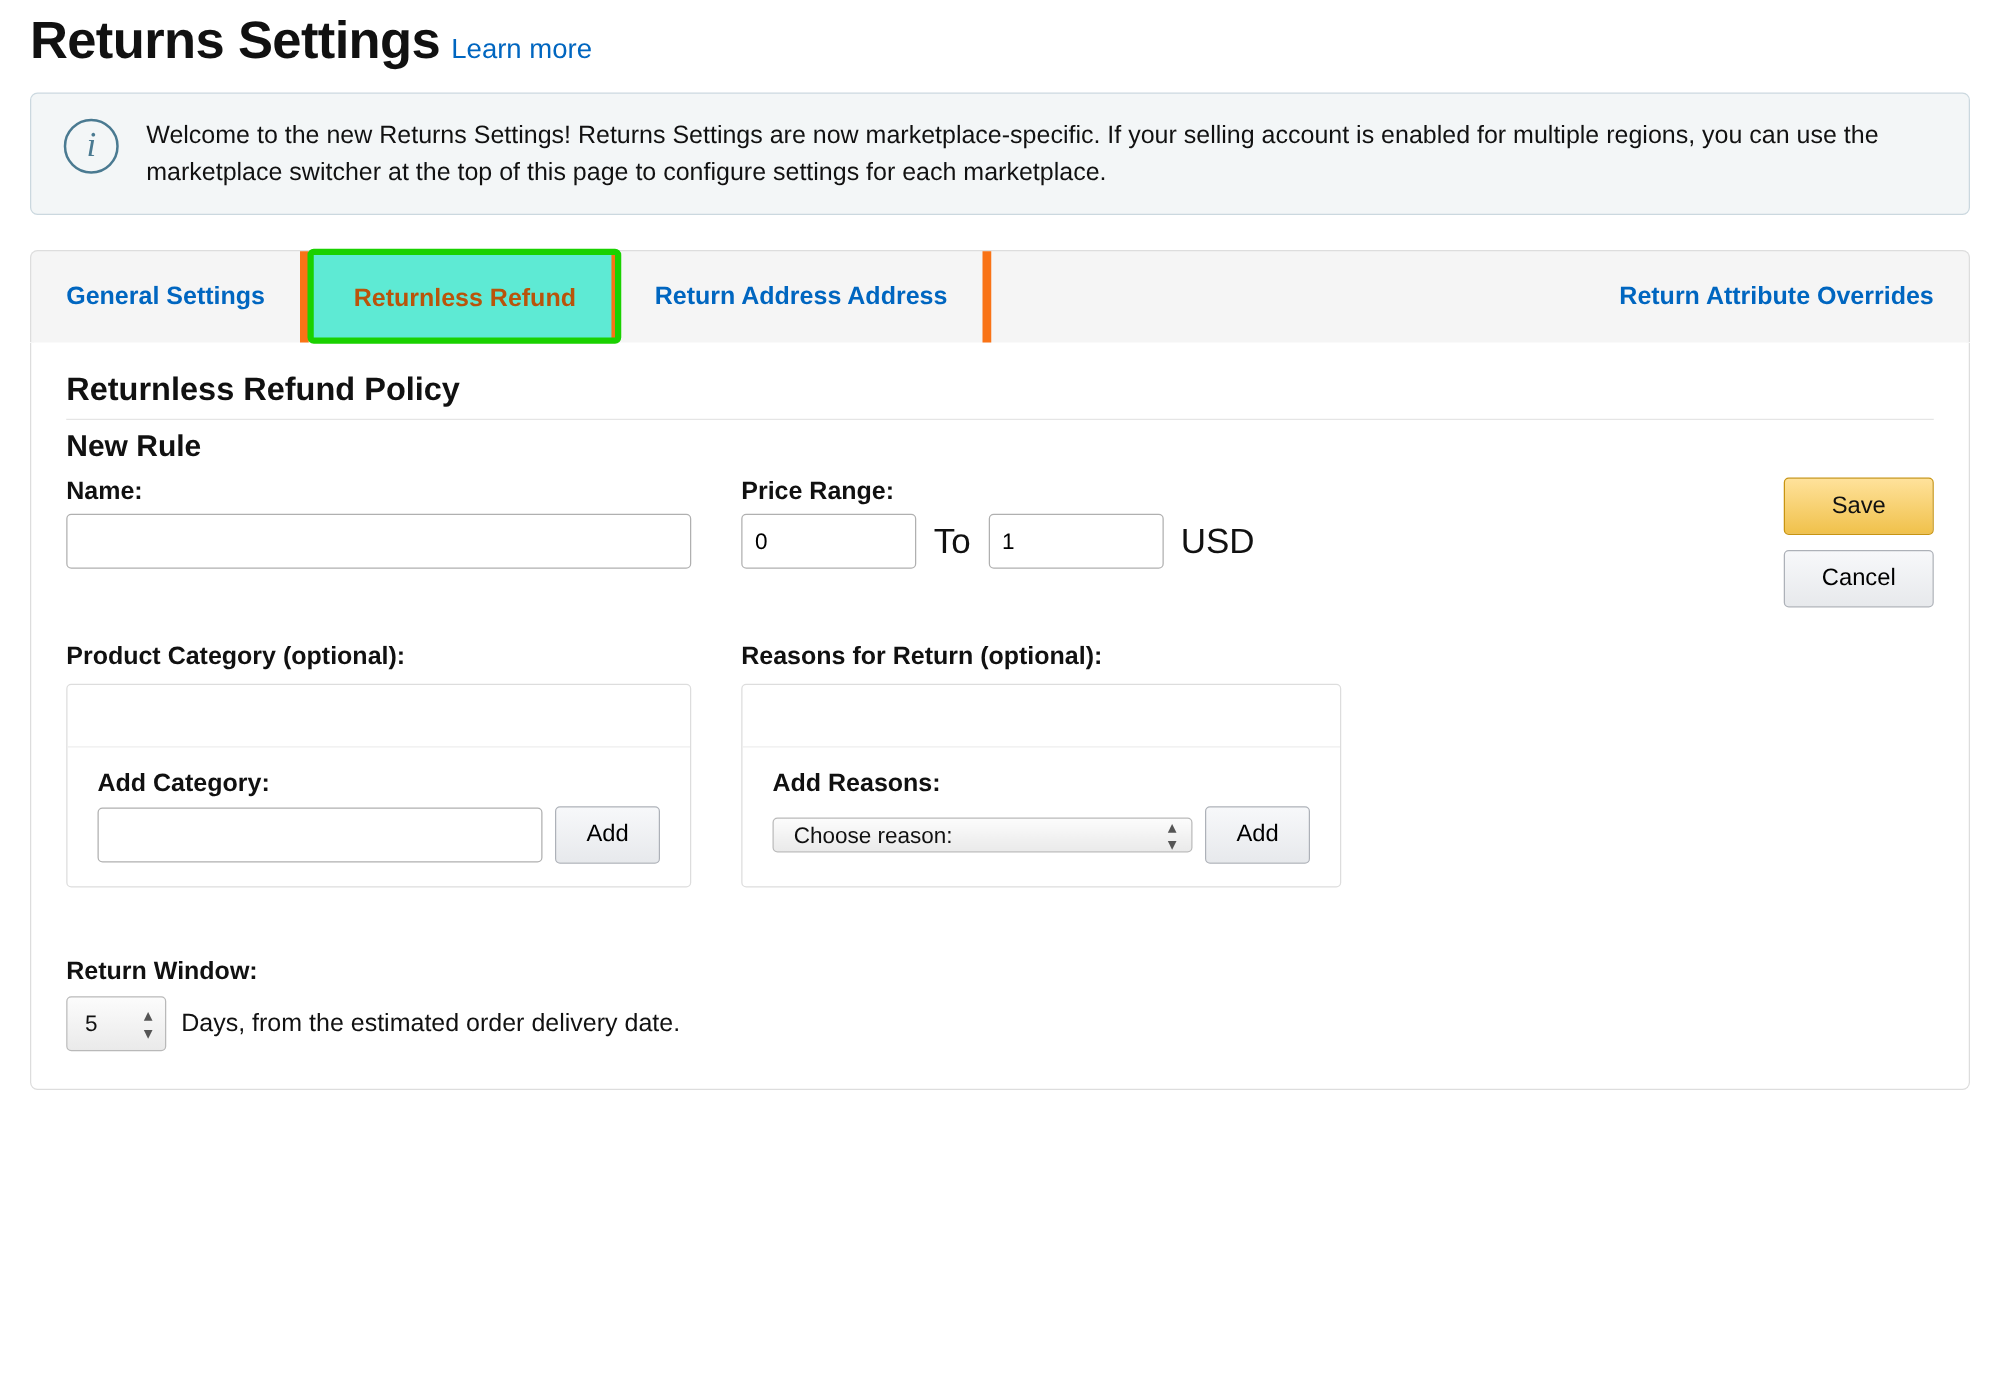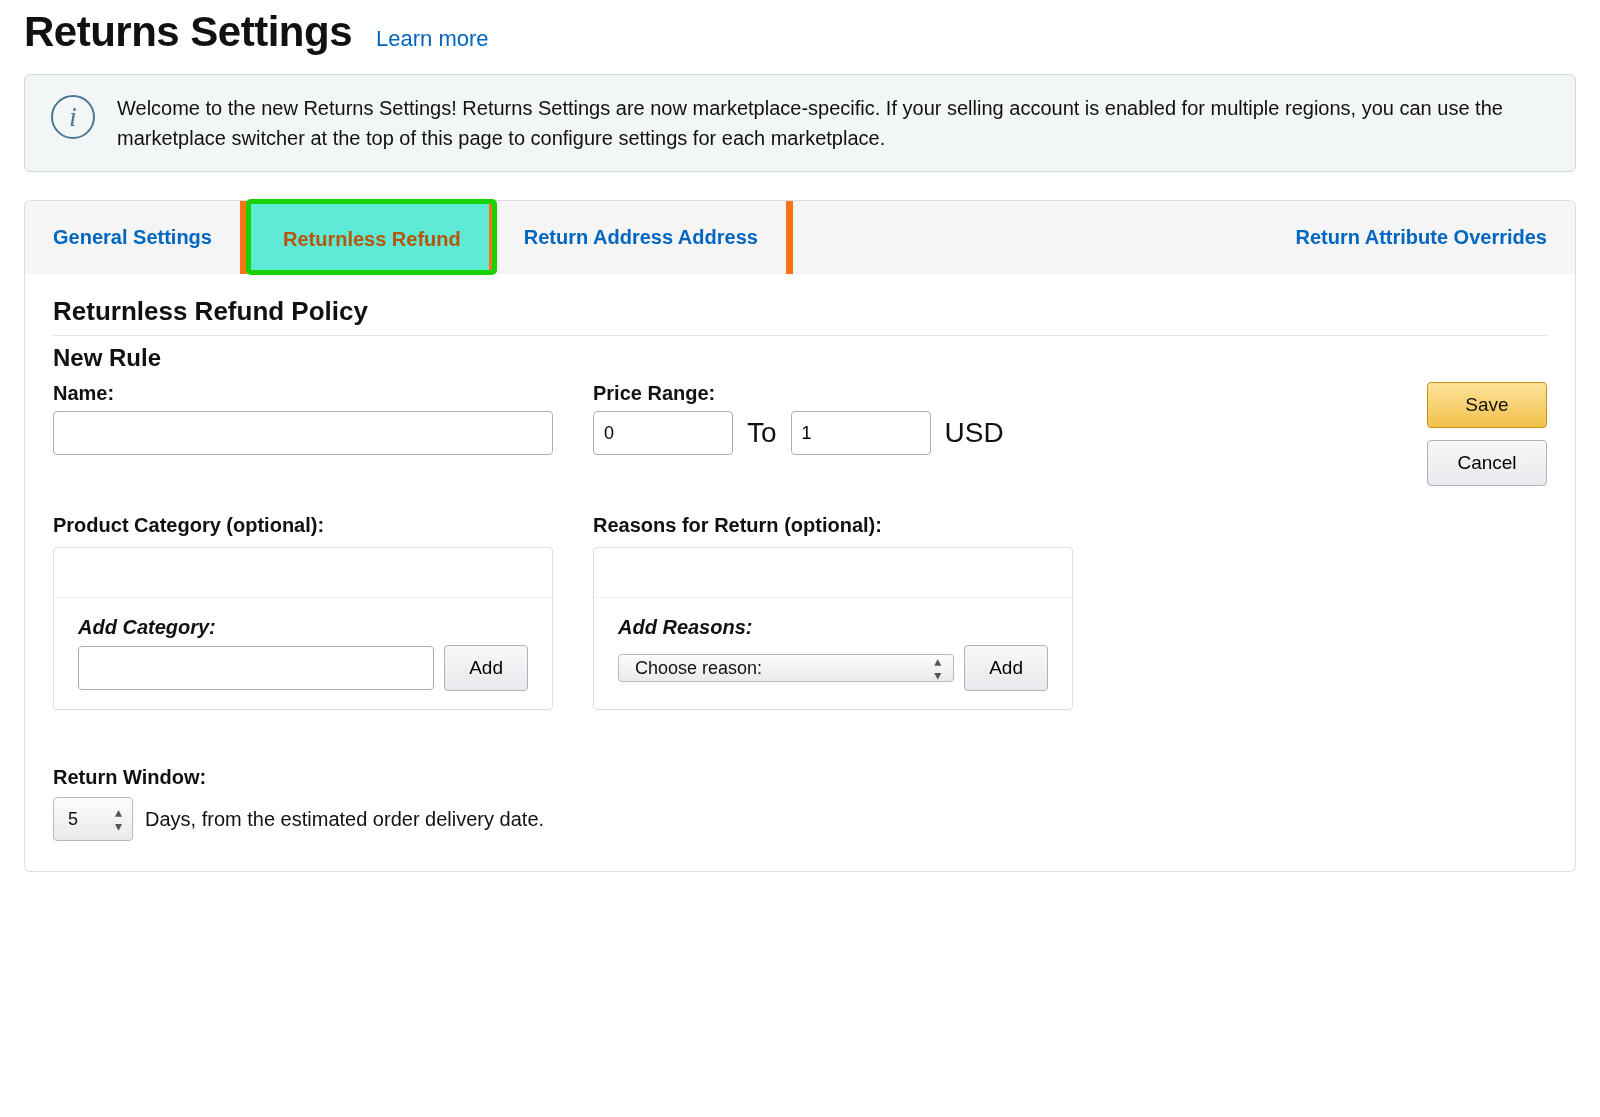--- a/index.html
+++ b/index.html
@@ -4,21 +4,21 @@
 <style>
   * { box-sizing: border-box; }
   body {
     margin: 0;
     padding: 0 24px 40px 24px;
     font-family: "Amazon Ember", -apple-system, Helvetica, Arial, sans-serif;
     font-size: 17px;
     color: #111;
     background: #fff;
   }
-  .page-head { display:flex; align-items: baseline; gap: 24px; margin: 8px 0 18px 0;}
+  .page-head { display:flex; align-items: baseline; gap: 9px; margin: 8px 0 18px 0;}
   h1 { font-size: 42px; font-weight: 700; margin: 0; letter-spacing: -0.5px;}
   .learn-link { color:#0066c0; font-size:22px; text-decoration:none; }
   .info-box {
     border:1px solid #cbd8df;
     background:#f3f6f7;
     border-radius:6px;
     padding: 18px 26px;
     display:flex;
     gap:22px;
     align-items:flex-start;
@@ -75,21 +75,21 @@
   }
   .btn-primary{
     background:linear-gradient(#ffe29b,#f0c14b);border-color:#c89411;color:#111;min-width:120px;
   }
   .btn-secondary{min-width:120px;}
   .box{
     border:1px solid #ddd;border-radius:4px;padding:0;margin-top:10px;
   }
   .box-top{height:50px;border-bottom:1px solid #eee;}
   .box-bottom{padding:18px 24px;}
-  .box-bottom .lbl{font-size:20px;font-style:italic;}
+  .box-bottom .lbl{font-size:20px;}
   .add-row{display:flex;gap:10px;align-items:center;}
   .add-row input{flex:1;}
   .select-look{
     height:28px;flex:1;border:1px solid #b9b9b9;border-radius:4px;
     padding:0 36px 0 16px;font-size:18px;
     background:linear-gradient(#fcfcfc,#eaeaea);
     display:flex;align-items:center;cursor:pointer;position:relative;
   }
   .caret{
     position:absolute;right:12px;font-size:14px;line-height:1;color:#555;

